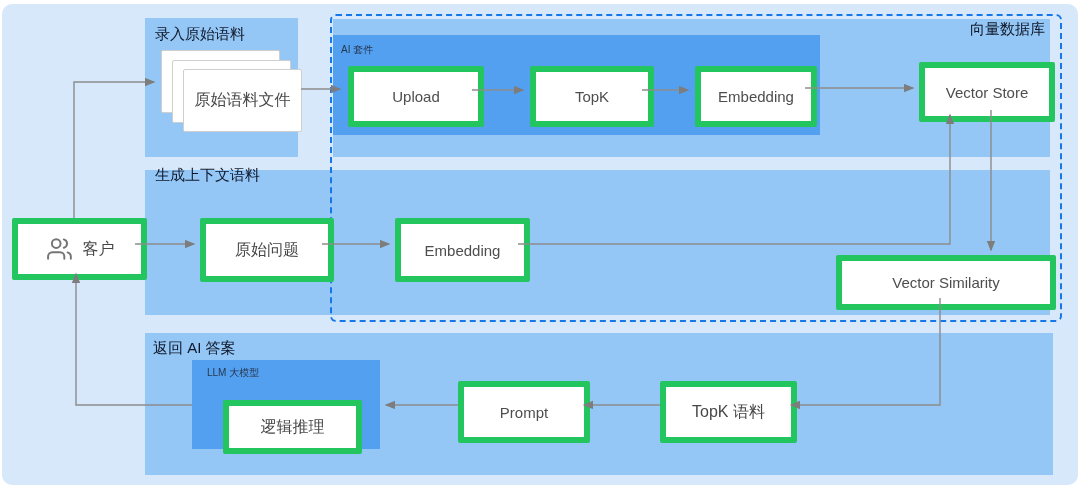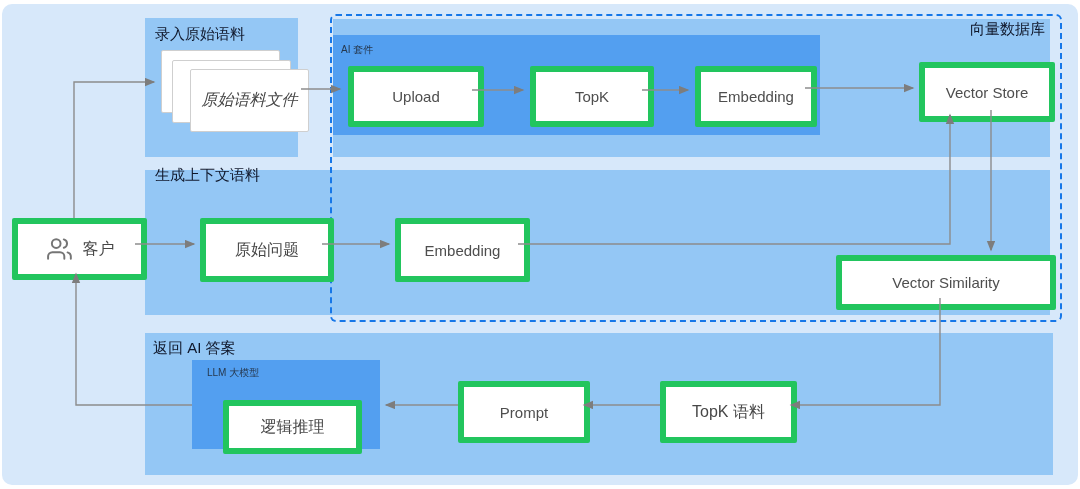--- a/index.html
+++ b/index.html
@@ -40,21 +40,21 @@
 
   <div class="sec-title" style="left:155px;top:25px;">录入原始语料</div>
   <div class="sec-title" style="right:35px;top:20px;">向量数据库</div>
   <div class="sec-title" style="left:155px;top:166px;">生成上下文语料</div>
   <div class="sec-title" style="left:153px;top:339px;">返回 AI 答案</div>
   <div class="accent-title" style="left:341px;top:43px;">AI 套件</div>
   <div class="accent-title" style="left:207px;top:366px;">LLM 大模型</div>
 
   <div class="card" style="left:161px;top:50px;width:117px;height:61px;"></div>
   <div class="card" style="left:172px;top:60px;width:117px;height:61px;"></div>
-  <div class="card node cjk" style="left:190px;top:69px;width:117px;height:61px;font-style:italic;">原始语料文件</div>
+  <div class="card node cjk" style="left:183px;top:69px;width:117px;height:61px;">原始语料文件</div>
 
   <div class="node" style="left:348px;top:66px;width:124px;height:49px;">Upload</div>
   <div class="node" style="left:530px;top:66px;width:112px;height:49px;">TopK</div>
   <div class="node" style="left:695px;top:66px;width:110px;height:49px;">Embedding</div>
   <div class="node" style="left:919px;top:62px;width:124px;height:48px;">Vector Store</div>
 
   <div class="node" style="left:12px;top:218px;width:123px;height:50px;">
     <div class="customer-inner">
       <svg class="users-ic" viewBox="0 0 24 24" fill="none" stroke="#757575" stroke-width="1.8" stroke-linecap="round" stroke-linejoin="round">
         <path d="M16 21v-2a4 4 0 0 0-4-4H5a4 4 0 0 0-4 4v2"></path>

